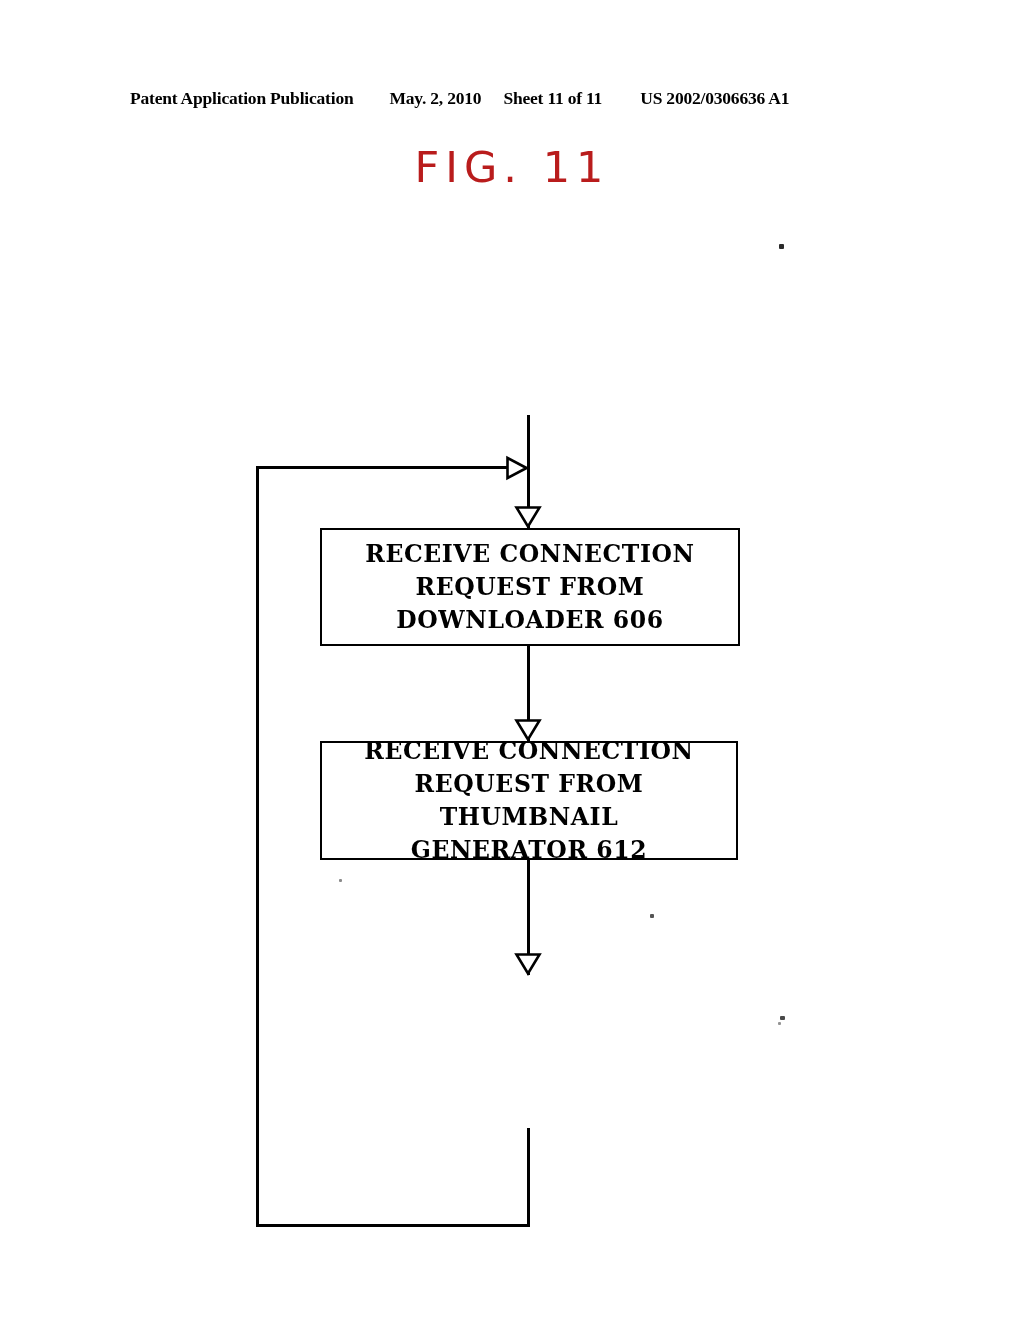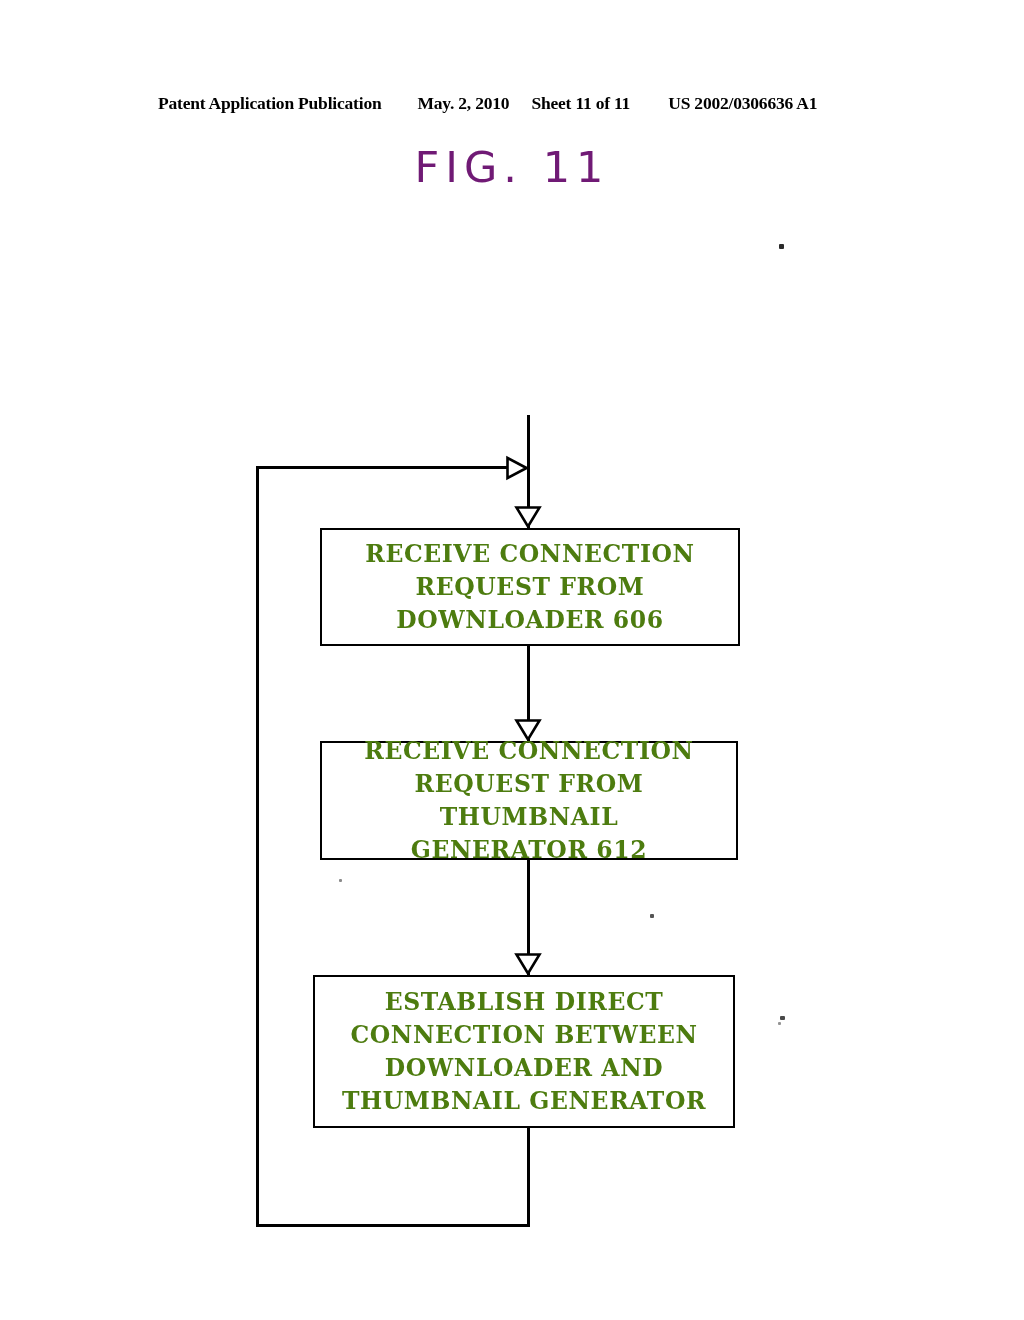--- a/index.html
+++ b/index.html
@@ -21,45 +21,44 @@
   }
 
   
   #header {
     position: absolute;
     left: 130px;
     top: 88px;
     width: 760px;
     height: 26px;
     display: flex;
-    align-items: flex-end;
+    align-items: flex-start;
     font-family: "Liberation Serif", serif;
     font-weight: bold;
     font-size: 17.5px;
     letter-spacing: -0.2px;
     white-space: nowrap;
-    margin-left: 28px;
   }
   #header .h-pub   { }
   #header .h-date  { margin-left: 36px; }
   #header .h-sheet { margin-left: 22px; }
   #header .h-num   { margin-left: 38px; }
 
   
   #fig-title {
     position: absolute;
     left: 0;
     top: 142px;
     width: 1024px;
     text-align: center;
     font-family: "DejaVu Sans", sans-serif;
     font-size: 43px;
     letter-spacing: 6px;
     font-weight: 400;
-    color: #701a75;
+    color: #b91c1c;
   }
 
   
   #flow {
     position: absolute;
     left: 0;
     top: 0;
     width: 1024px;
     height: 1320px;
   }
@@ -74,21 +73,21 @@
     align-items: center;
     justify-content: center;
     text-align: center;
   }
   .node .lines {
     font-family: "DejaVu Serif", serif;
     font-weight: bold;
     font-size: 23.5px;
     line-height: 33px;
     letter-spacing: 0.6px;
-    color: #4d7c0f;
+    color: #000000;
     white-space: pre-line;
     padding: 0 10px;
   }
 
   #node-1 { left: 320px; top: 528px;  width: 420px; height: 118px; }
   #node-2 { left: 320px; top: 741px;  width: 418px; height: 119px; }
   #node-3 { left: 313px; top: 975px;  width: 422px; height: 153px; }
 
   
   .vline {
@@ -203,26 +202,20 @@
     </div>
 
     <div class="vline" id="link-2-3"></div>
 
     <div class="arrow-down" id="arrow-into-3">
       <svg width="28" height="24" viewBox="0 0 28 24">
         <polygon points="2.5,2.5 25.5,2.5 14,21.5" fill="#ffffff" stroke="#000000" stroke-width="2.6" stroke-linejoin="miter"></polygon>
       </svg>
     </div>
 
-    <div class="node" id="node-3">
-      <div class="lines">ESTABLISH DIRECT
-CONNECTION BETWEEN
-DOWNLOADER AND
-THUMBNAIL GENERATOR</div>
-    </div>
 
   </div>
 
   <div class="speck" id="speck-1"></div>
   <div class="speck" id="speck-2"></div>
   <div class="speck" id="speck-3"></div>
   <div class="speck" id="speck-4"></div>
   <div class="speck" id="speck-5"></div>
 
 </div>

